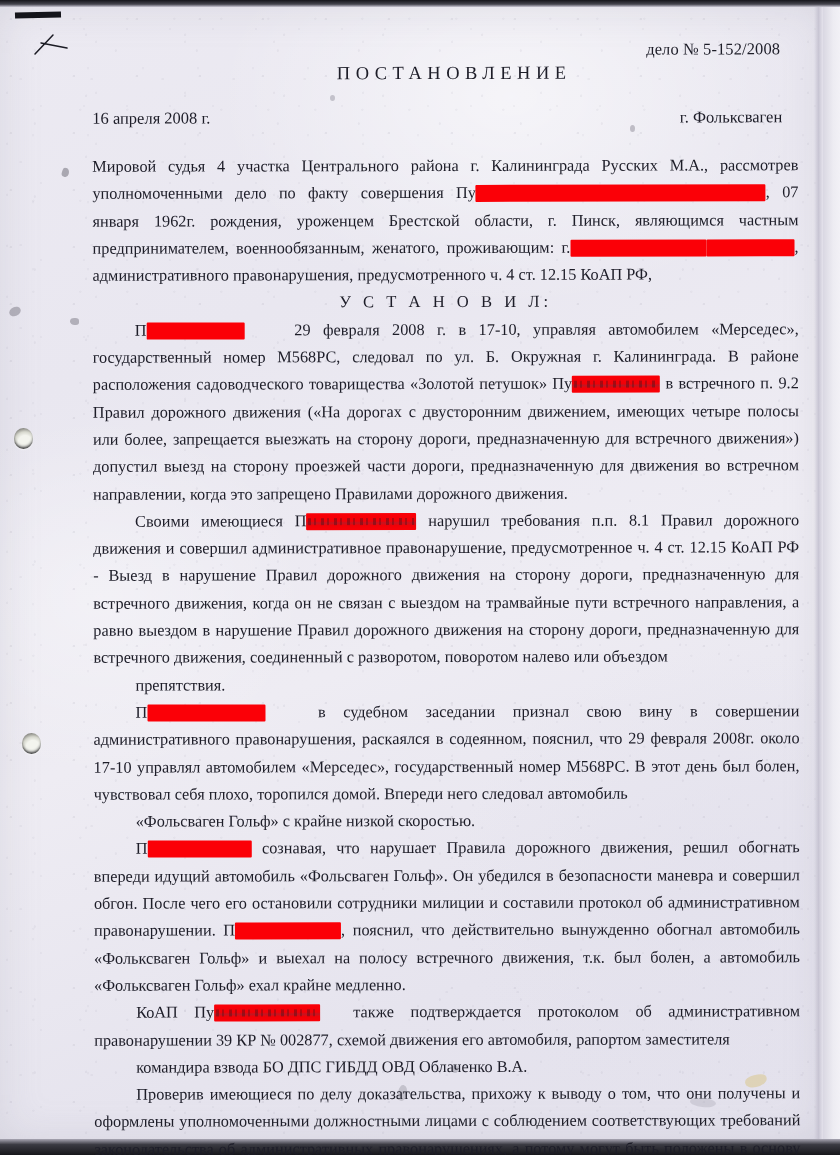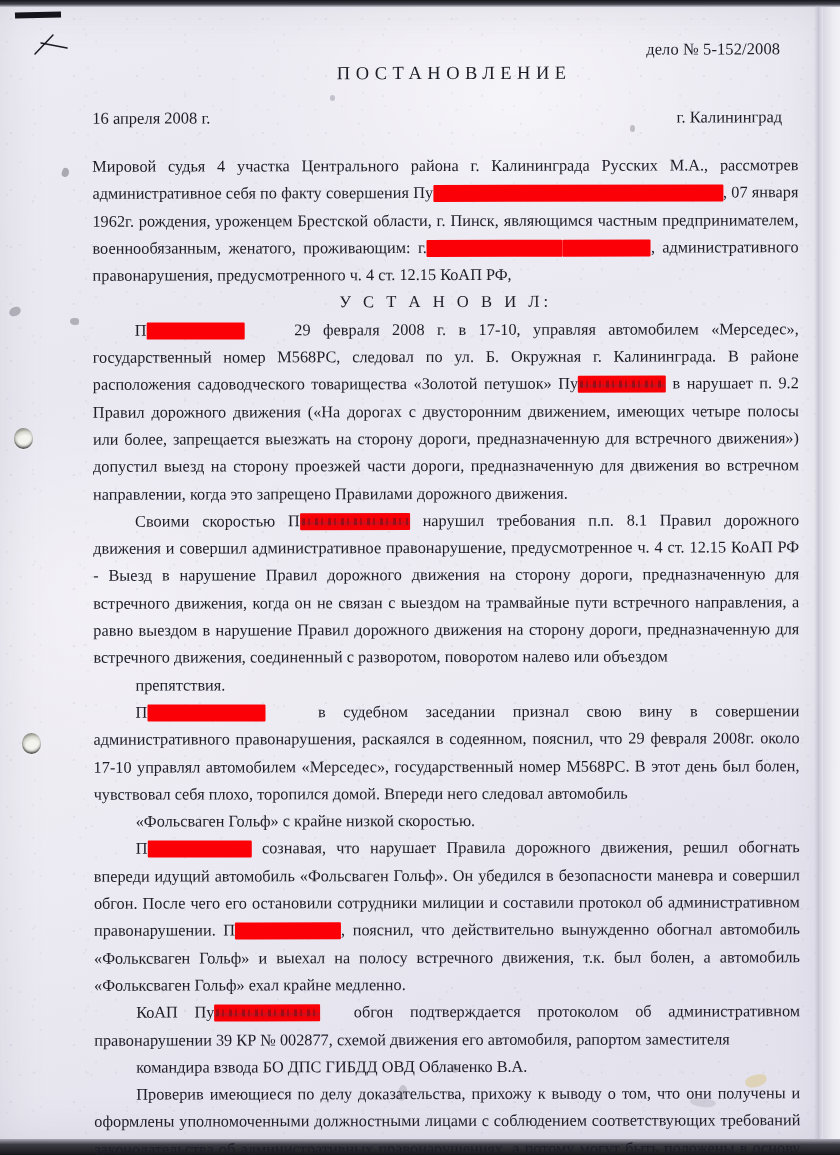--- a/index.html
+++ b/index.html
@@ -237,63 +237,63 @@
   <div class="smudge sm9"></div>
 
   <div class="content skew">
 
     <div class="caseno">дело № 5-152/2008</div>
 
     <div class="doc-title">ПОСТАНОВЛЕНИЕ</div>
 
     <div class="dateline">
       <span>16 апреля  2008 г.</span>
-      <span>г. Калининград</span>
+      <span>г. Фольксваген</span>
     </div>
 
     <div class="body">
 
       <p>
         <span>Мировой судья 4 участка Центрального района г. Калининграда Русских М.А., рассмотрев</span>
-        <span>административное себя по факту совершения  Пу</span><span class="rd" style="width:290px"></span><span>, 07 января</span>
+        <span>уполномоченными дело по факту совершения  Пу</span><span class="rd" style="width:290px"></span><span>, 07 января</span>
         <span>1962г. рождения, уроженцем Брестской области, г. Пинск, являющимся частным</span>
         <span>предпринимателем, военнообязанным,   женатого, проживающим: г.</span><span class="rd" style="width:136px"></span><span class="rd" style="width:88px;margin-left:0"></span><span>, административного правонарушения, предусмотренного ч. 4 ст. 12.15 КоАП РФ,</span>
       </p>
 
       <p class="center-head">У С Т А Н О В И Л:</p>
 
       <p class="ind">
         <span>П</span><span class="rd" style="width:98px"></span>&nbsp;&nbsp;&nbsp;&nbsp;<span>29 февраля 2008 г. в 17-10, управляя  автомобилем «Мерседес»,</span>
         <span>государственный номер М568РС, следовал по ул. Б. Окружная  г. Калининграда. В районе</span>
         <span>расположения садоводческого товарищества «Золотой петушок» Пу</span><span class="rd bleed" style="width:88px"></span>
-        <span>в нарушает п.</span>
+        <span>в встречного п.</span>
         <span>9.2  Правил дорожного движения («На дорогах с двусторонним движением, имеющих четыре полосы или более, запрещается выезжать на сторону дороги, предназначенную для встречного движения»)  допустил выезд на сторону проезжей части дороги, предназначенную для движения во встречном направлении, когда это запрещено Правилами дорожного движения.</span>
       </p>
 
       <p class="ind">
-        <span>Своими   скоростью П</span><span class="rd bleed" style="width:110px"></span>
+        <span>Своими   имеющиеся П</span><span class="rd bleed" style="width:110px"></span>
         <span>нарушил требования п.п. 8.1 Правил дорожного</span>
         <span>движения и совершил административное правонарушение, предусмотренное ч. 4 ст. 12.15 КоАП РФ -  Выезд в нарушение Правил дорожного движения на сторону дороги, предназначенную для встречного движения, когда он не связан  с выездом на трамвайные пути встречного направления, а равно выездом в нарушение Правил дорожного движения на сторону дороги, предназначенную для встречного движения, соединенный с разворотом, поворотом налево или объездом</span>
         <span class="jlast">препятствия.</span>
       </p>
 
       <p class="ind">
         <span>П</span><span class="rd" style="width:118px"></span>&nbsp;&nbsp;&nbsp;<span>в  судебном  заседании  признал  свою  вину  в  совершении</span>
         <span>административного правонарушения, раскаялся в содеянном, пояснил, что 29 февраля  2008г. около 17-10  управлял  автомобилем «Мерседес», государственный номер М568РС. В этот день был болен, чувствовал себя плохо, торопился домой.    Впереди него следовал автомобиль</span>
         <span class="jlast">«Фольсваген Гольф» с крайне низкой скоростью.</span>
       </p>
 
       <p class="ind">
         <span>П</span><span class="rd" style="width:104px"></span>
         <span>сознавая, что нарушает Правила дорожного движения, решил обогнать</span>
         <span>впереди идущий автомобиль «Фольсваген Гольф». Он убедился в безопасности маневра и совершил обгон. После чего его остановили сотрудники милиции и составили   протокол об административном правонарушении. П</span><span class="rd" style="width:106px"></span><span>, пояснил, что  действительно вынужденно обогнал автомобиль «Фольксваген Гольф» и  выехал на полосу встречного движения, т.к.  был болен, а автомобиль «Фольксваген Гольф» ехал крайне медленно.</span>
       </p>
 
       <p class="ind">
-        <span>КоАП Пу</span><span class="rd bleed" style="width:106px"></span>&nbsp;&nbsp;<span>обгон подтверждается протоколом об административном</span>
+        <span>КоАП Пу</span><span class="rd bleed" style="width:106px"></span>&nbsp;&nbsp;<span>также подтверждается протоколом об административном</span>
         <span>правонарушении 39 КР № 002877, схемой движения его автомобиля,   рапортом  заместителя</span>
         <span class="jlast">командира взвода БО  ДПС  ГИБДД ОВД  Облаченко В.А.</span>
       </p>
 
       <p class="ind">
         <span>Проверив имеющиеся по делу доказательства, прихожу к выводу о том, что они получены и оформлены уполномоченными должностными лицами с соблюдением  соответствующих требований законодательства об административных правонарушениях, а потому могут быть положены в основу принимаемого решения по делу, как и пояснения самого правонарушителя.</span>
       </p>
 
     </div>
   </div>

